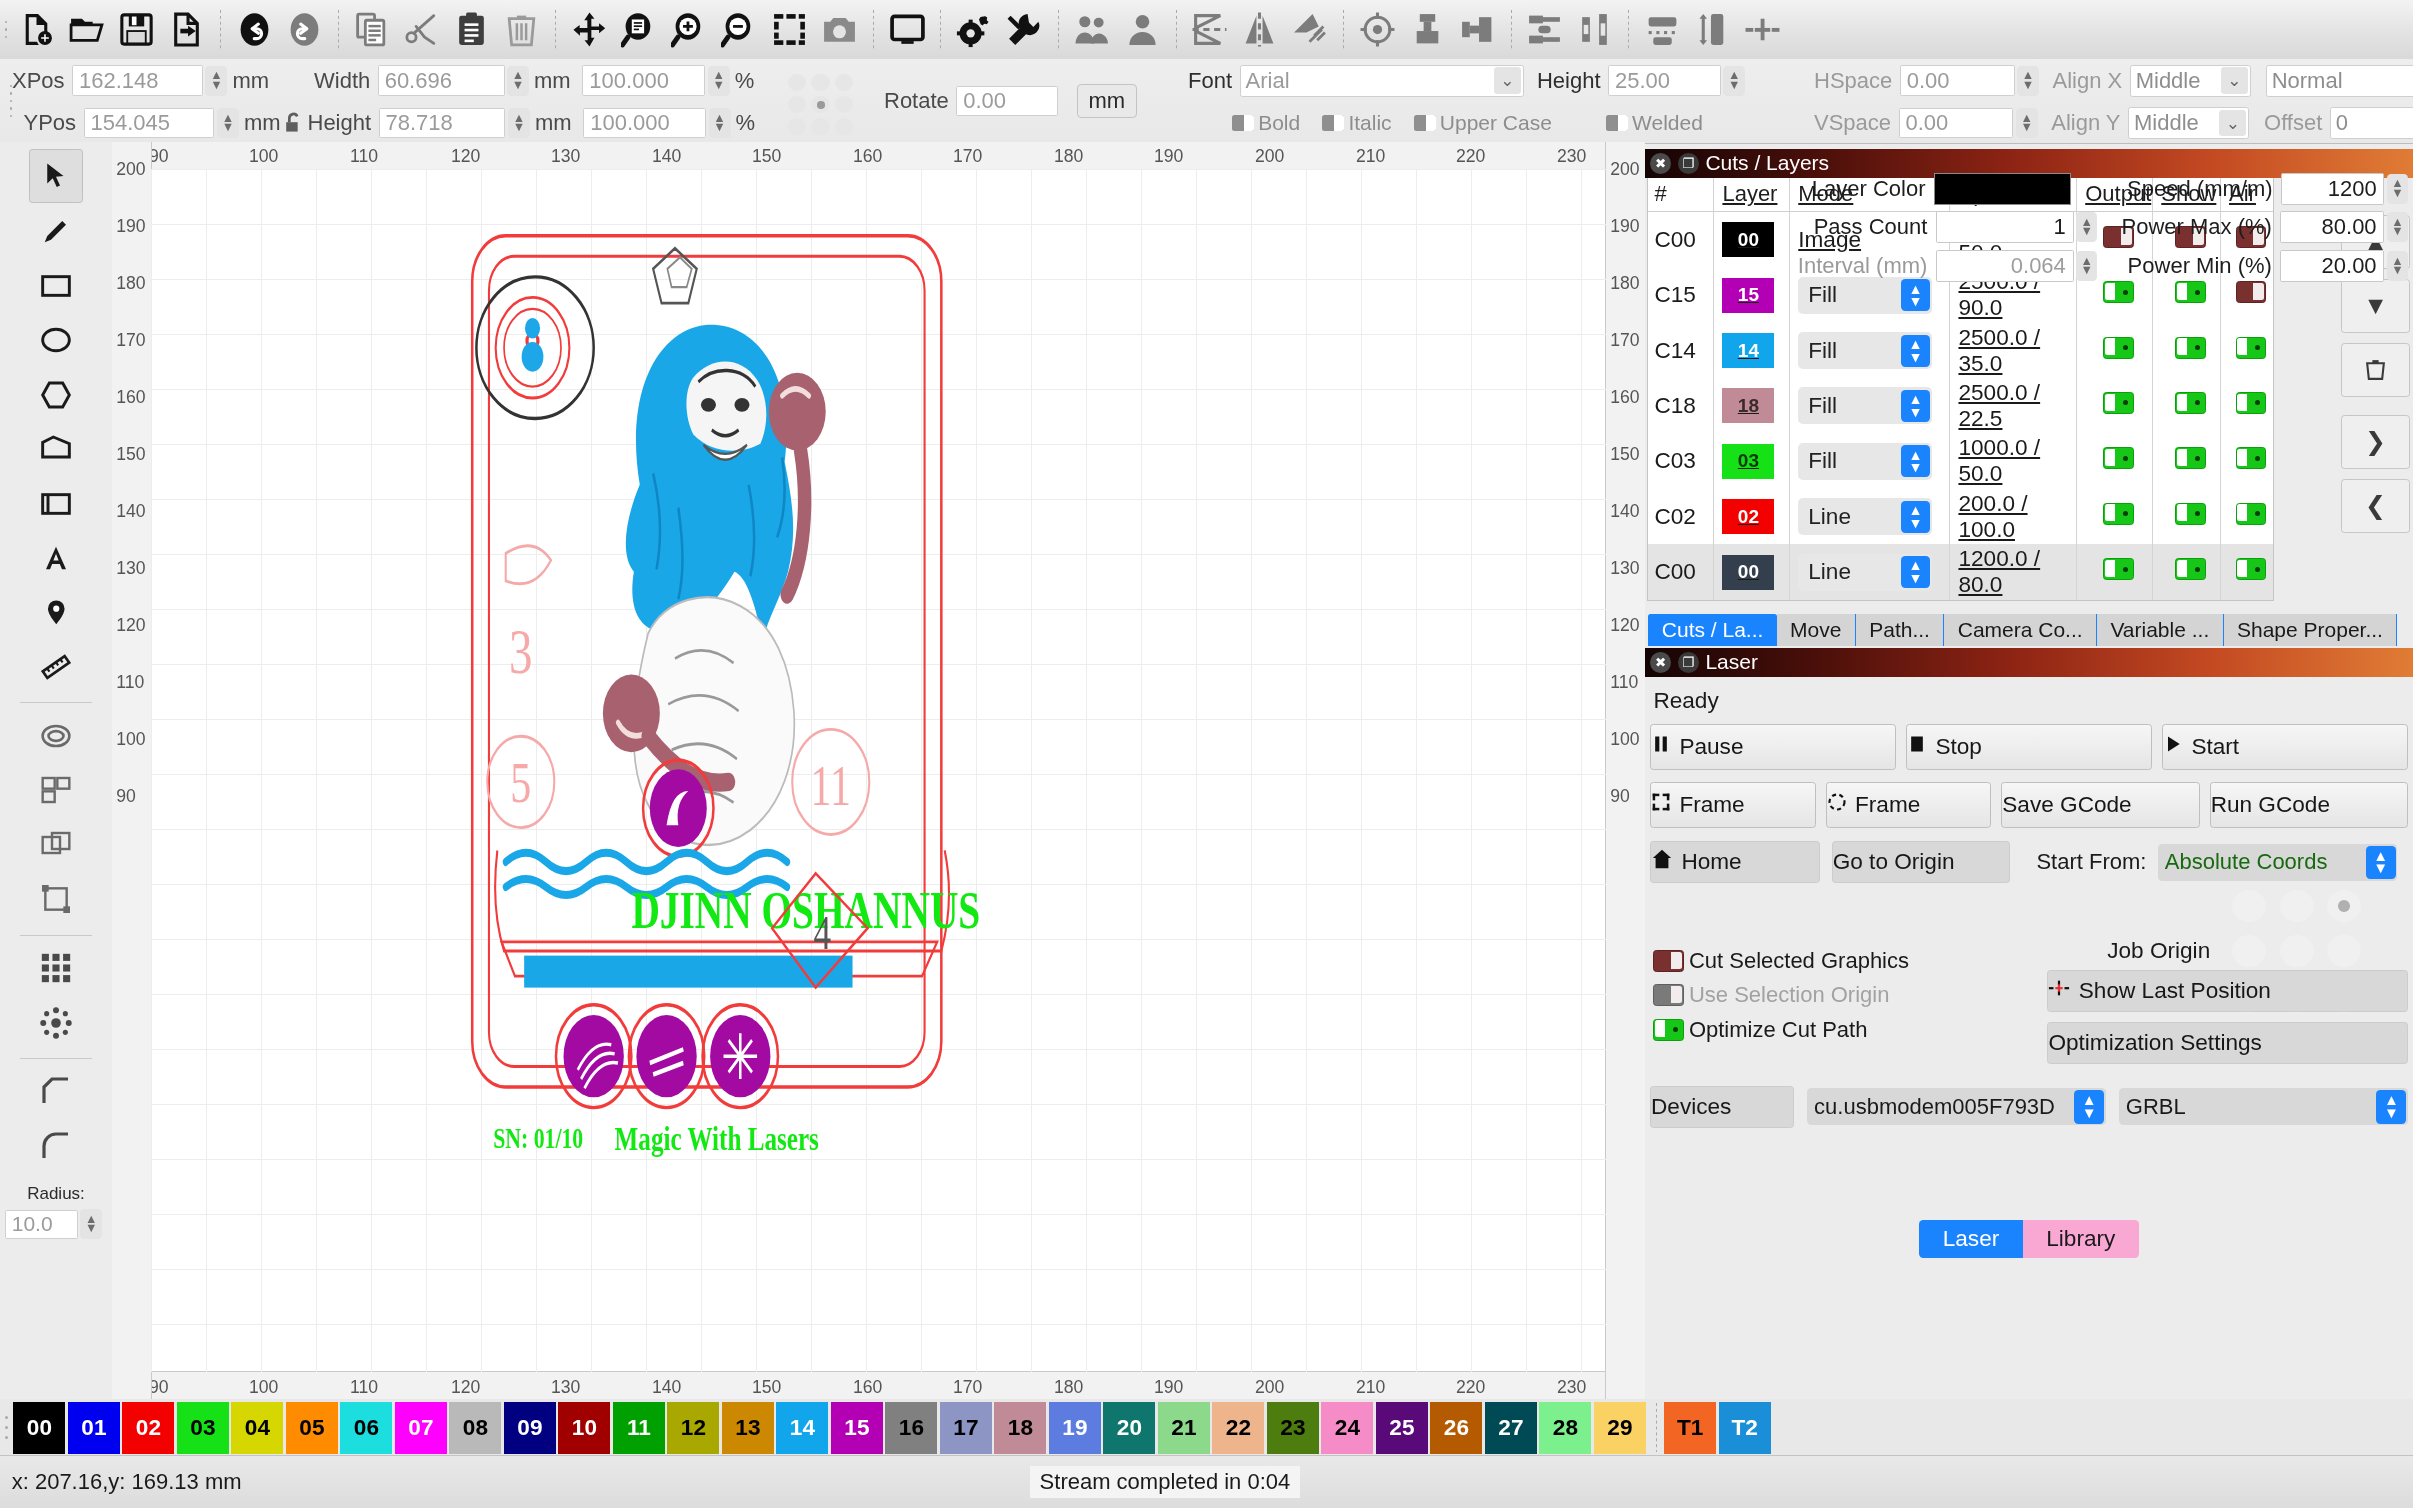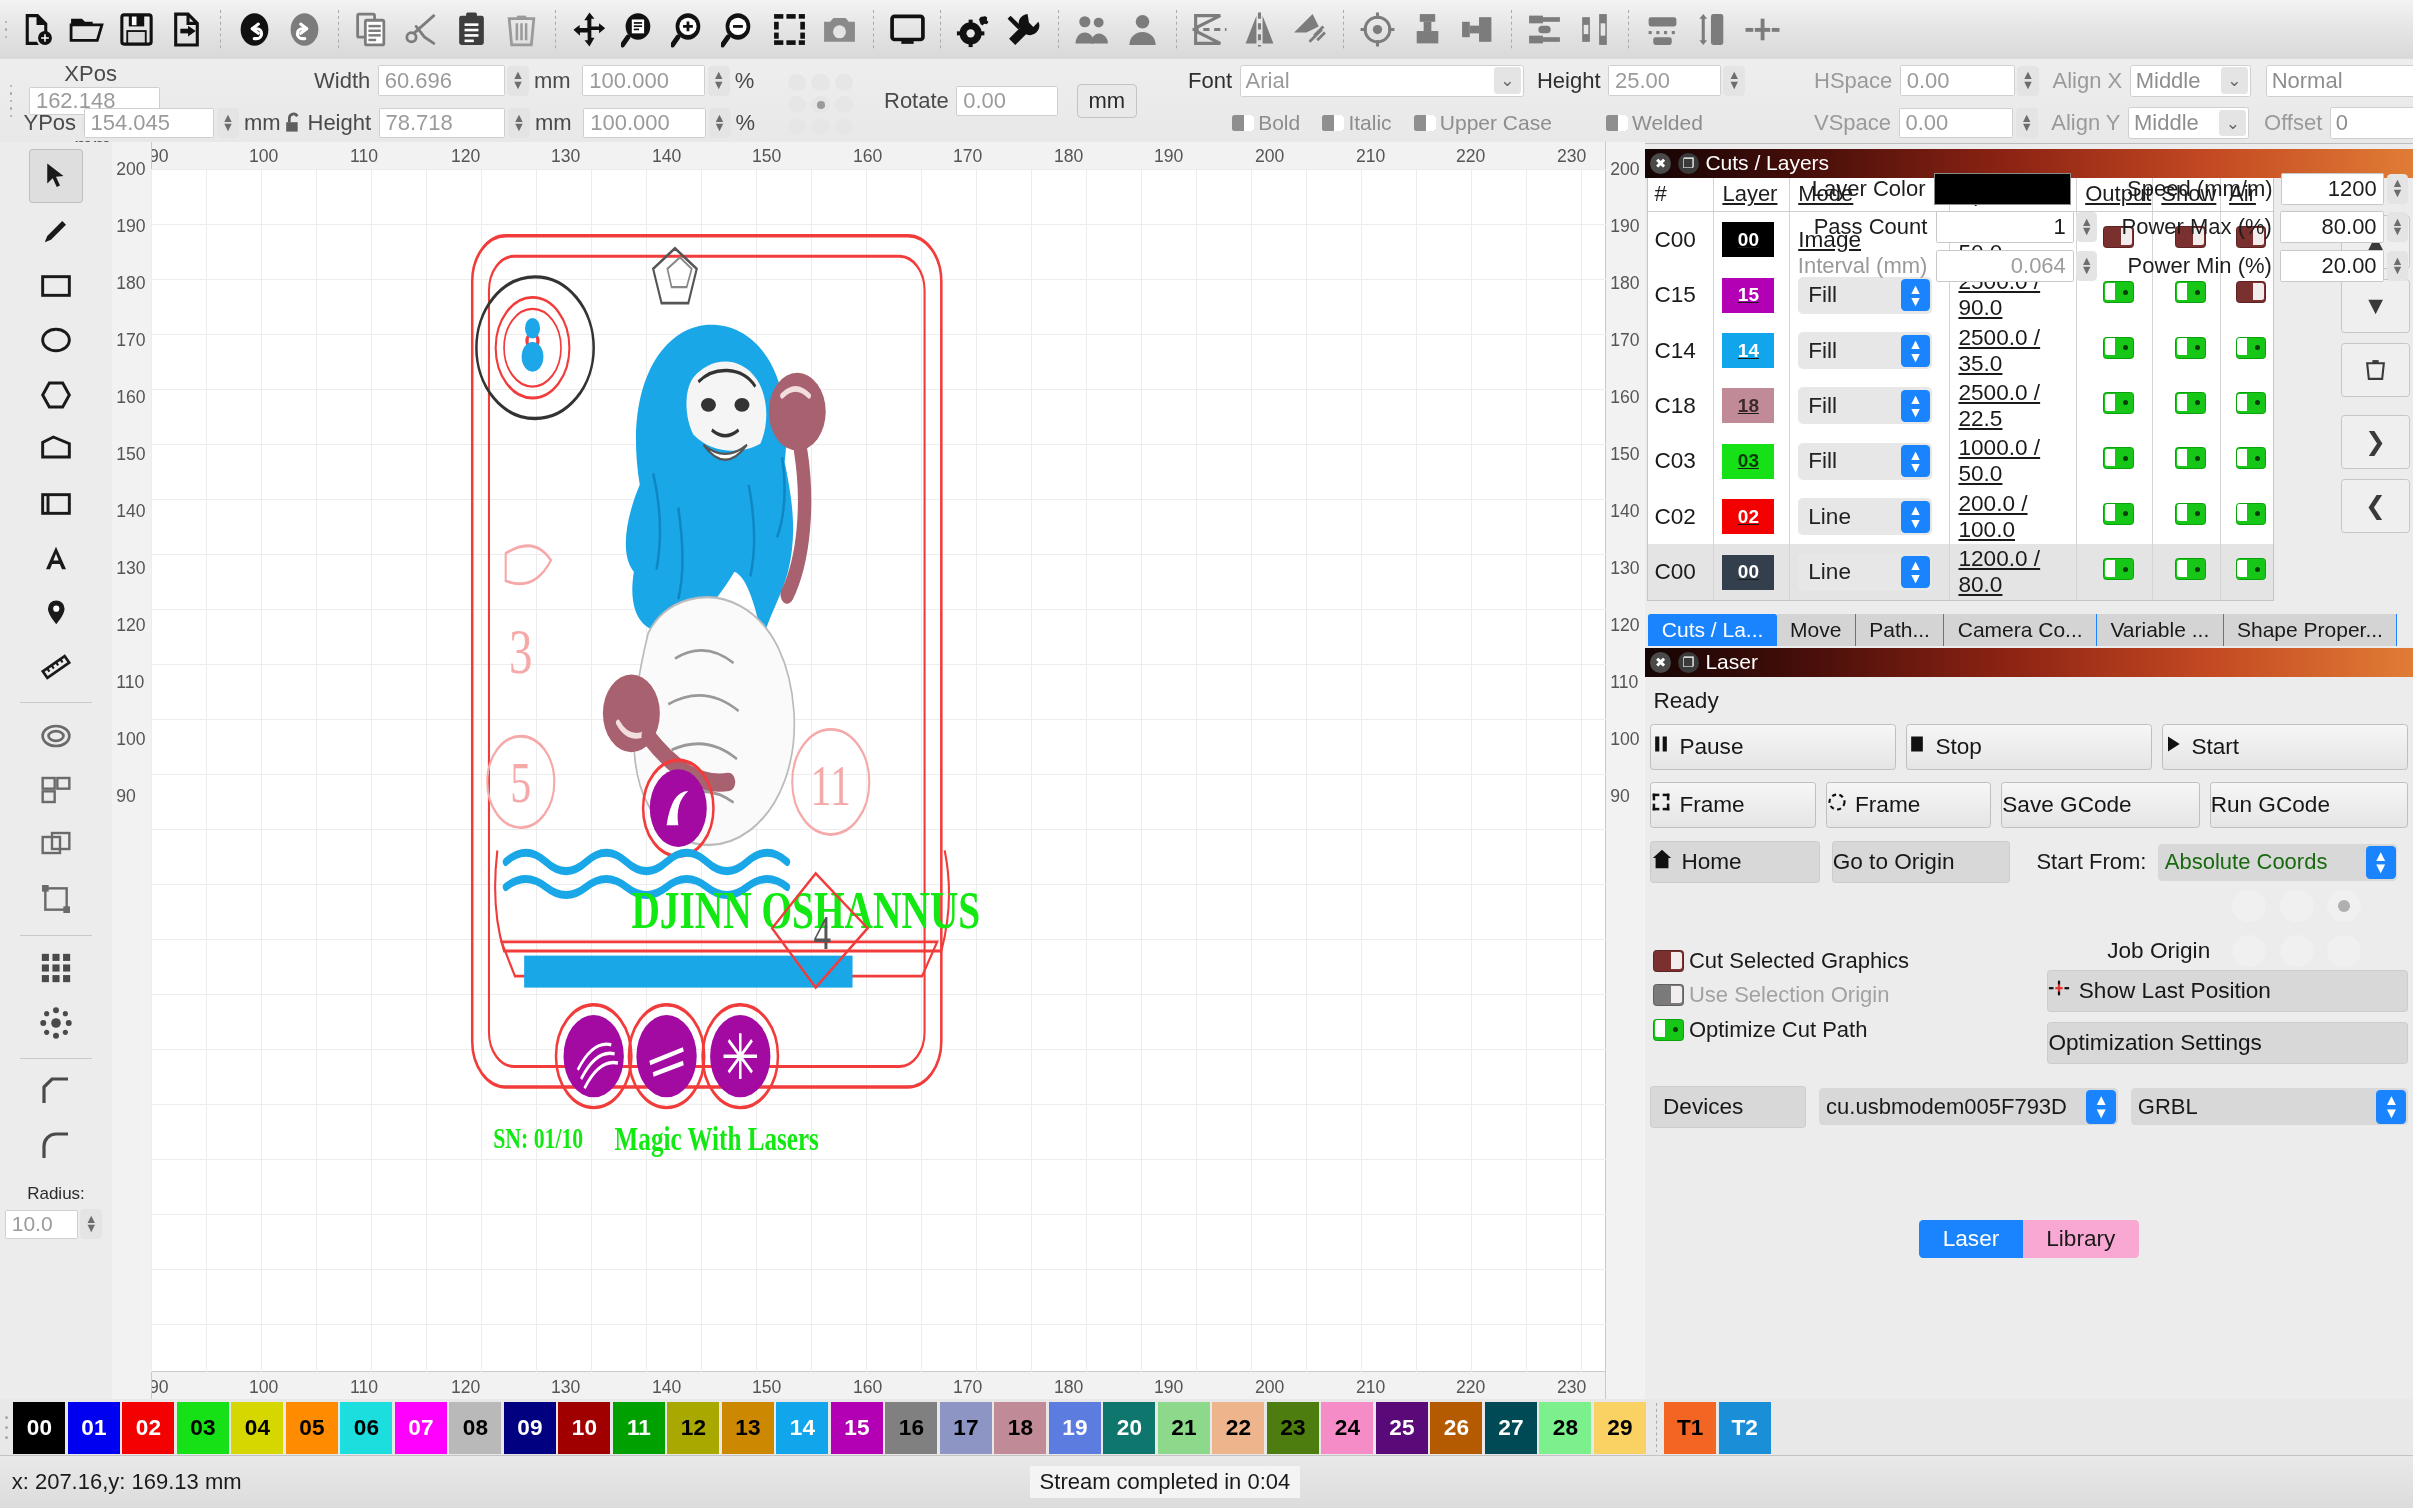--- a/index.html
+++ b/index.html
@@ -502,21 +502,21 @@
 
   <div class="propbar">
     <div class="tb-grip" style="position:absolute;left:5px;top:5px;height:74px;">
         <i></i>
         <i></i>
         <i></i>
         <i></i>
         <i></i>
       </div>
 
-    <div class="prow" style="left:29px;top:1.7px;flex-direction:column;">
+    <div class="prow" style="left:12px;top:1.7px;">
       <span class="plabel">XPos</span>
       <span class="pfield" style="width:117px;">162.148</span>
       <span class="spin">
           <span>▲</span>
           <span>▼</span>
         </span>
       <span class="unit">mm</span>
     </div>
     <div class="prow" style="left:314px;top:1.7px;">
       <span class="plabel">Width</span>
@@ -1286,21 +1286,21 @@
                 </svg></span>
             <span>Show Last Position</span>
           </div>
           <div class="lbtn flat" style="height:40px;">
             <span>Optimization Settings</span>
           </div>
         </div>
       </div>
 
       <div style="display:flex;align-items:center;gap:13.4px;margin-top:22px;">
-        <div class="lbtn flat" style="width:142px;height:40px;padding-left:12px;">
+        <div class="lbtn flat" style="width:142px;height:40px;">
           <span>Devices</span>
         </div>
         <span class="dsel" style="width:285px;">
           <span style="overflow:hidden;white-space:nowrap;width:241px;">cu.usbmodem005F793D</span>
           <span class="car">
               <span>▲</span>
               <span>▼</span>
             </span>
         </span>
         <span class="dsel" style="flex:1;">

